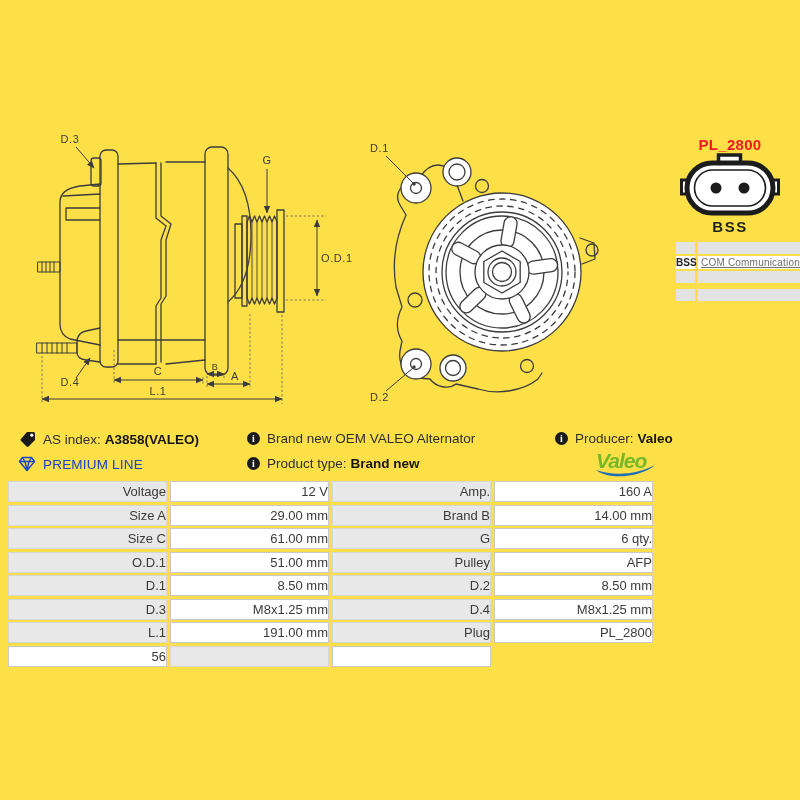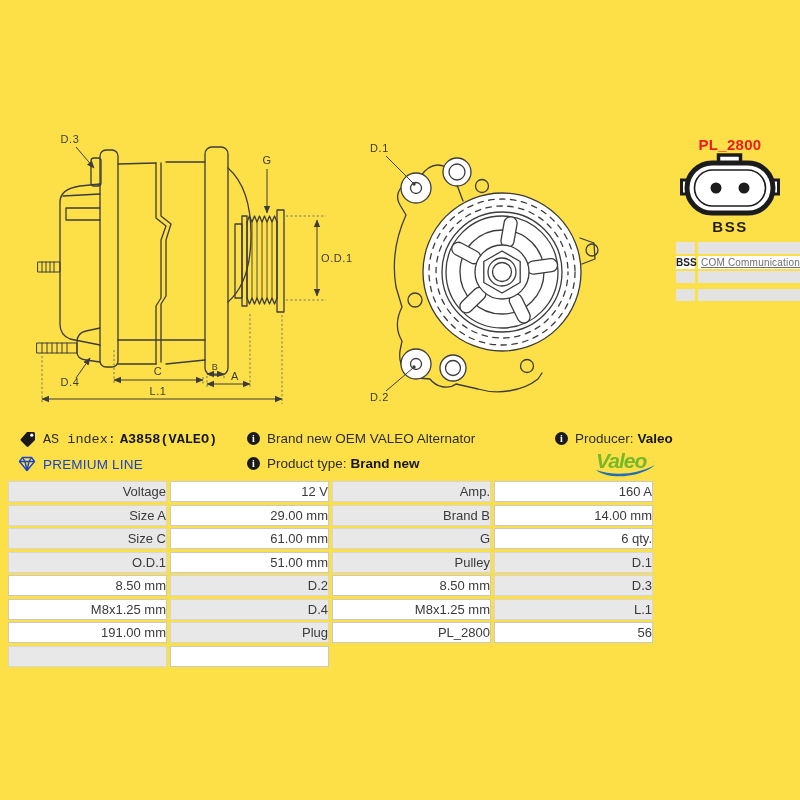--- a/index.html
+++ b/index.html
@@ -241,21 +241,21 @@
     <div class="mini-row">
       <div class="mini-cell pin gray"></div>
       <div class="mini-cell desc gray"></div>
     </div>
     <div class="mini-row last">
       <div class="mini-cell pin gray"></div>
       <div class="mini-cell desc gray"></div>
     </div>
   </div>
 
-  <div class="abs info-line" style="left:20px; top:431px;font-family:Liberation Mono, monospace;">
+  <div class="abs info-line" style="left:20px; top:431px;">
     <span class="icon-slot">
       <svg width="16" height="17" viewBox="0 0 16 17">
         <path d="M7 1 L13.5 1 Q15 1 15 2.5 L15 9 L8.5 15.5 Q7.5 16.3 6.6 15.5 L0.9 9.7 Q0.1 8.8 0.9 8 Z" fill="#1a1a1a"></path>
         <circle cx="11.8" cy="4.2" r="1.6" fill="#fff"></circle>
       </svg>
     </span>
     <span class="lead">AS index:</span>
     <span class="val">A3858(VALEO)</span>
   </div>
 
@@ -313,20 +313,21 @@
     <div class="cell val">14.00 mm</div>
 
     <div class="cell lbl">Size C</div>
     <div class="cell val">61.00 mm</div>
     <div class="cell lbl">G</div>
     <div class="cell val">6 qty.</div>
 
     <div class="cell lbl">O.D.1</div>
     <div class="cell val">51.00 mm</div>
     <div class="cell lbl">Pulley</div>
+    <div class="cell val">AFP</div>
 
     <div class="cell lbl">D.1</div>
     <div class="cell val">8.50 mm</div>
     <div class="cell lbl">D.2</div>
     <div class="cell val">8.50 mm</div>
 
     <div class="cell lbl">D.3</div>
     <div class="cell val">M8x1.25 mm</div>
     <div class="cell lbl">D.4</div>
     <div class="cell val">M8x1.25 mm</div>

